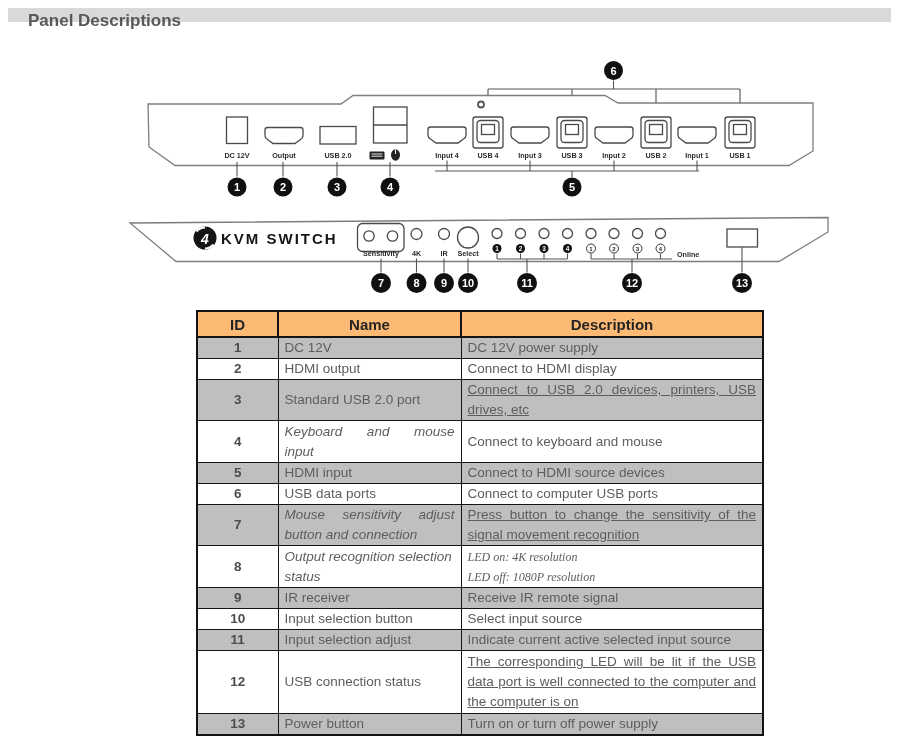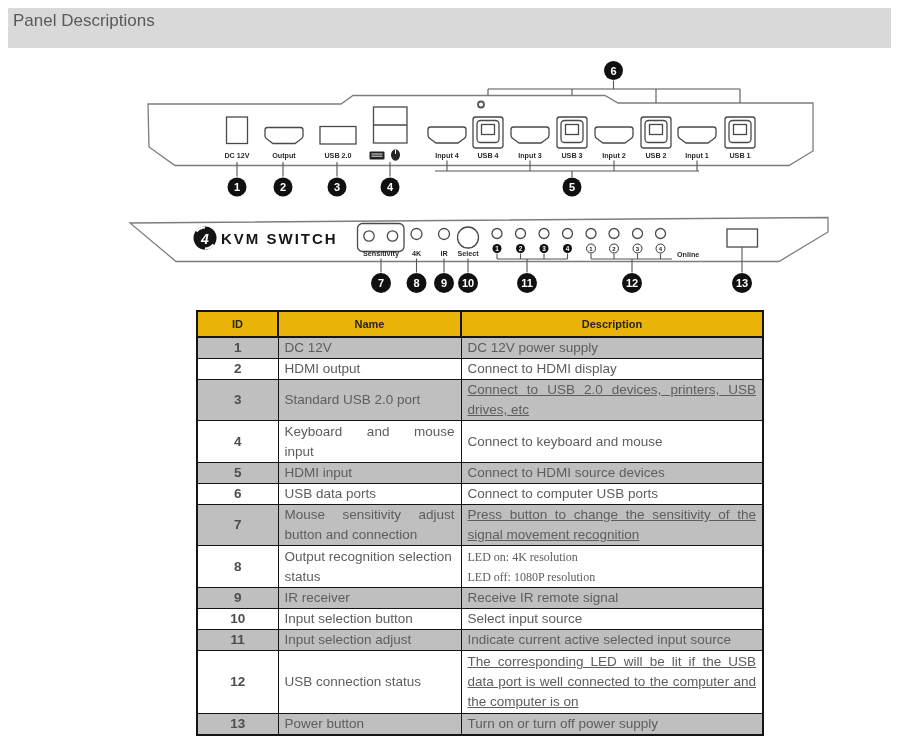--- a/index.html
+++ b/index.html
@@ -5,24 +5,24 @@
   html,body{margin:0;padding:0;}
   body{
     position:relative;
     width:909px;height:743px;
     background:#ffffff;
     font-family:"Liberation Sans", sans-serif;
     overflow:hidden;
   }
   
   .title-bar{
-    position:absolute;left:8px;top:8px;width:883px;height:40px;
+    position:absolute;left:8px;top:8px;width:883px;height:14px;
     background:#d9d9d9;
-    color:#595959;font-size:17px;font-weight:normal;
-    line-height:26px;padding-left:5px;box-sizing:border-box;
+    color:#595959;font-size:17px;font-weight:bold;
+    line-height:26px;padding-left:20px;box-sizing:border-box;
   }
   
   svg.diagram{position:absolute;left:0;top:55px;}
   .outline{fill:none;stroke:#7d7d7d;stroke-width:1.3;}
   .port{fill:#ffffff;stroke:#4a4a4a;stroke-width:1.3;}
   .thin{fill:none;stroke:#4a4a4a;stroke-width:1.3;}
   .lead{fill:none;stroke:#555555;stroke-width:1.1;}
   .plabel{font:bold 7.2px "Liberation Sans",sans-serif;fill:#2b2b2b;text-anchor:middle;}
   .flabel{font:bold 7.2px "Liberation Sans",sans-serif;fill:#2b2b2b;text-anchor:middle;}
   .brand{font:bold 15px "Liberation Sans",sans-serif;letter-spacing:2px;fill:#161616;}
@@ -34,33 +34,33 @@
   .ledb-tb{font:bold 6px "Liberation Sans",sans-serif;fill:#222222;text-anchor:middle;dominant-baseline:central;}
   .logo-digit{font:bold italic 14px "Liberation Sans",sans-serif;fill:#ffffff;text-anchor:middle;dominant-baseline:central;}
   
   table.panel{
     position:absolute;left:196px;top:310px;width:566px;
     border-collapse:collapse;table-layout:fixed;
     font-size:13.5px;color:#5d5d5d;
   }
   table.panel th{
     border:2px solid #141414;height:24px;
-    font-size:11px;color:#242424;text-align:center;font-weight:bold;
-    background:#eab308;padding:0;
+    font-size:15px;color:#242424;text-align:center;font-weight:bold;
+    background:#fdba74;padding:0;
   }
   table.panel td{
     border:1px solid #141414;vertical-align:middle;
     padding:0 6px;line-height:20px;background:#ffffff;
   }
   table.panel{border:2px solid #141414;}
   tr.g td{background:#bfbfbf;}
   td.cid{text-align:center;font-weight:bold;color:#4d4d4d;padding:0;}
   .h21{height:21px}.h41{height:41px}.h42{height:42px}.h63{height:63px}
   .j{text-align:justify;text-decoration:underline;}
-  .line{display:block;}
+  .line{display:block;font-style:italic;}
   .jl{text-align:justify;text-align-last:justify;}
   .serif{font-family:"Liberation Serif",serif;font-size:12px;}
 </style>
 </head>
 <body>
 
 <div class="title-bar">Panel Descriptions</div>
 
 <svg class="diagram" width="909" height="250" viewBox="0 55 909 250">
   <defs>

